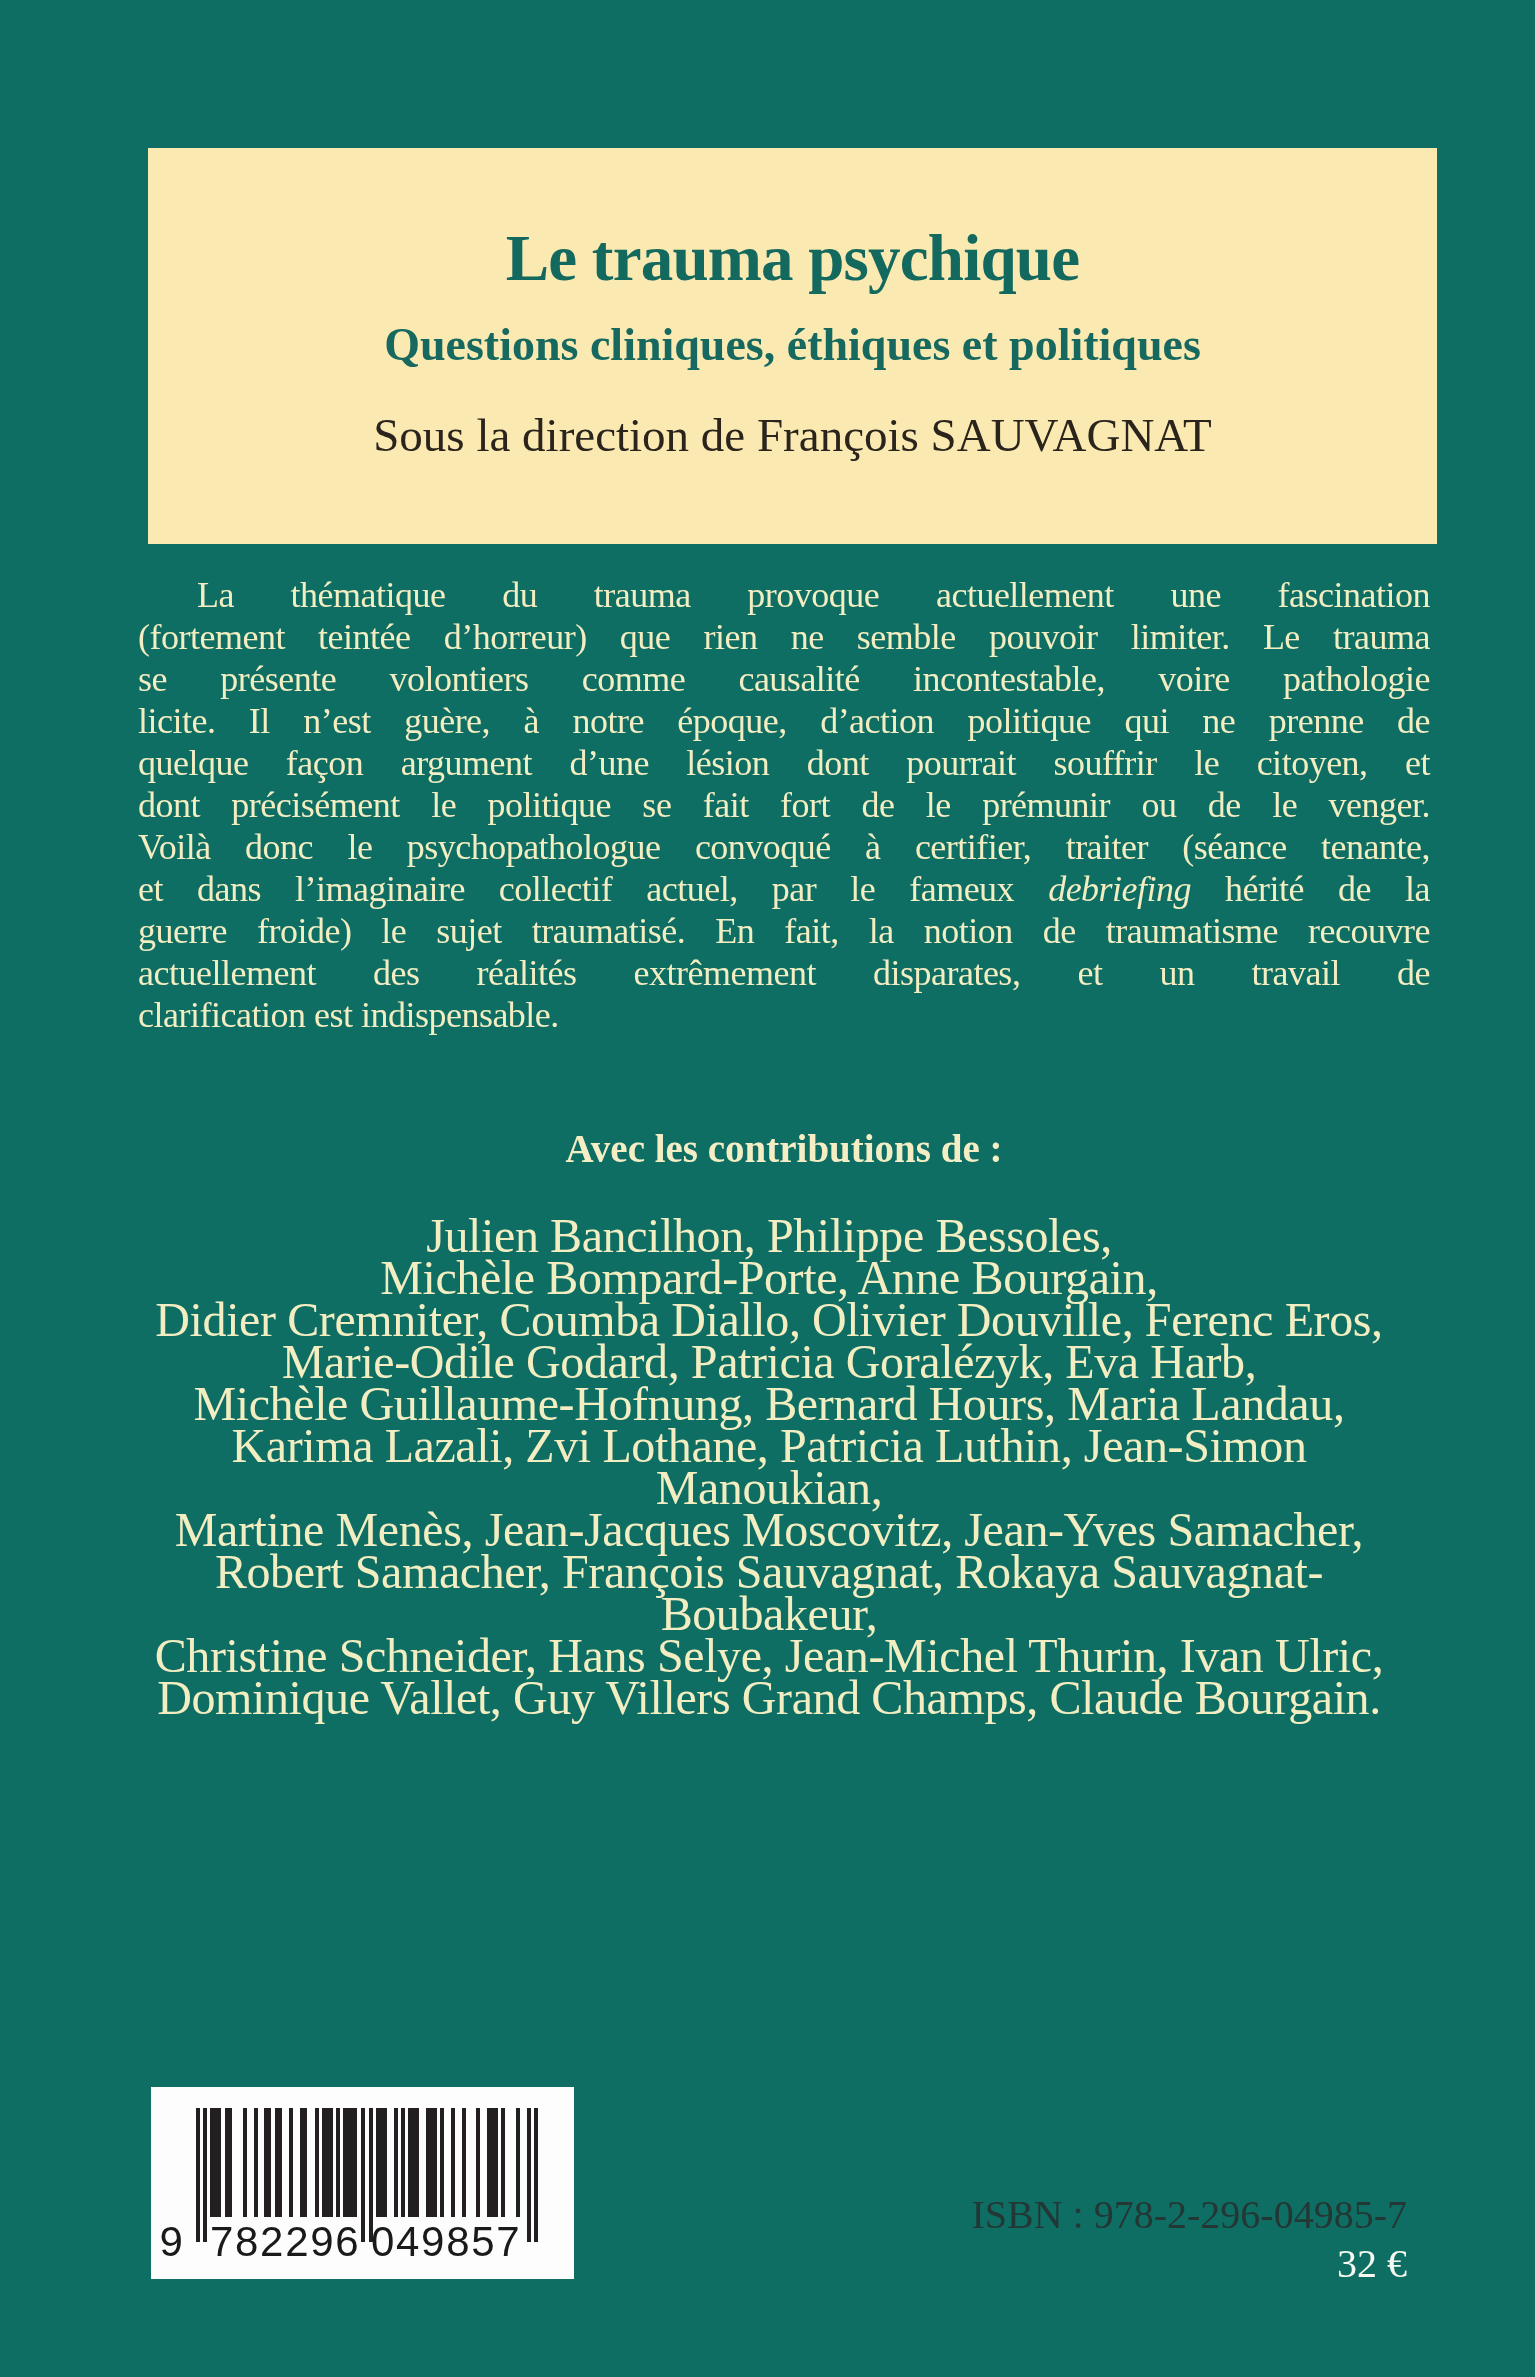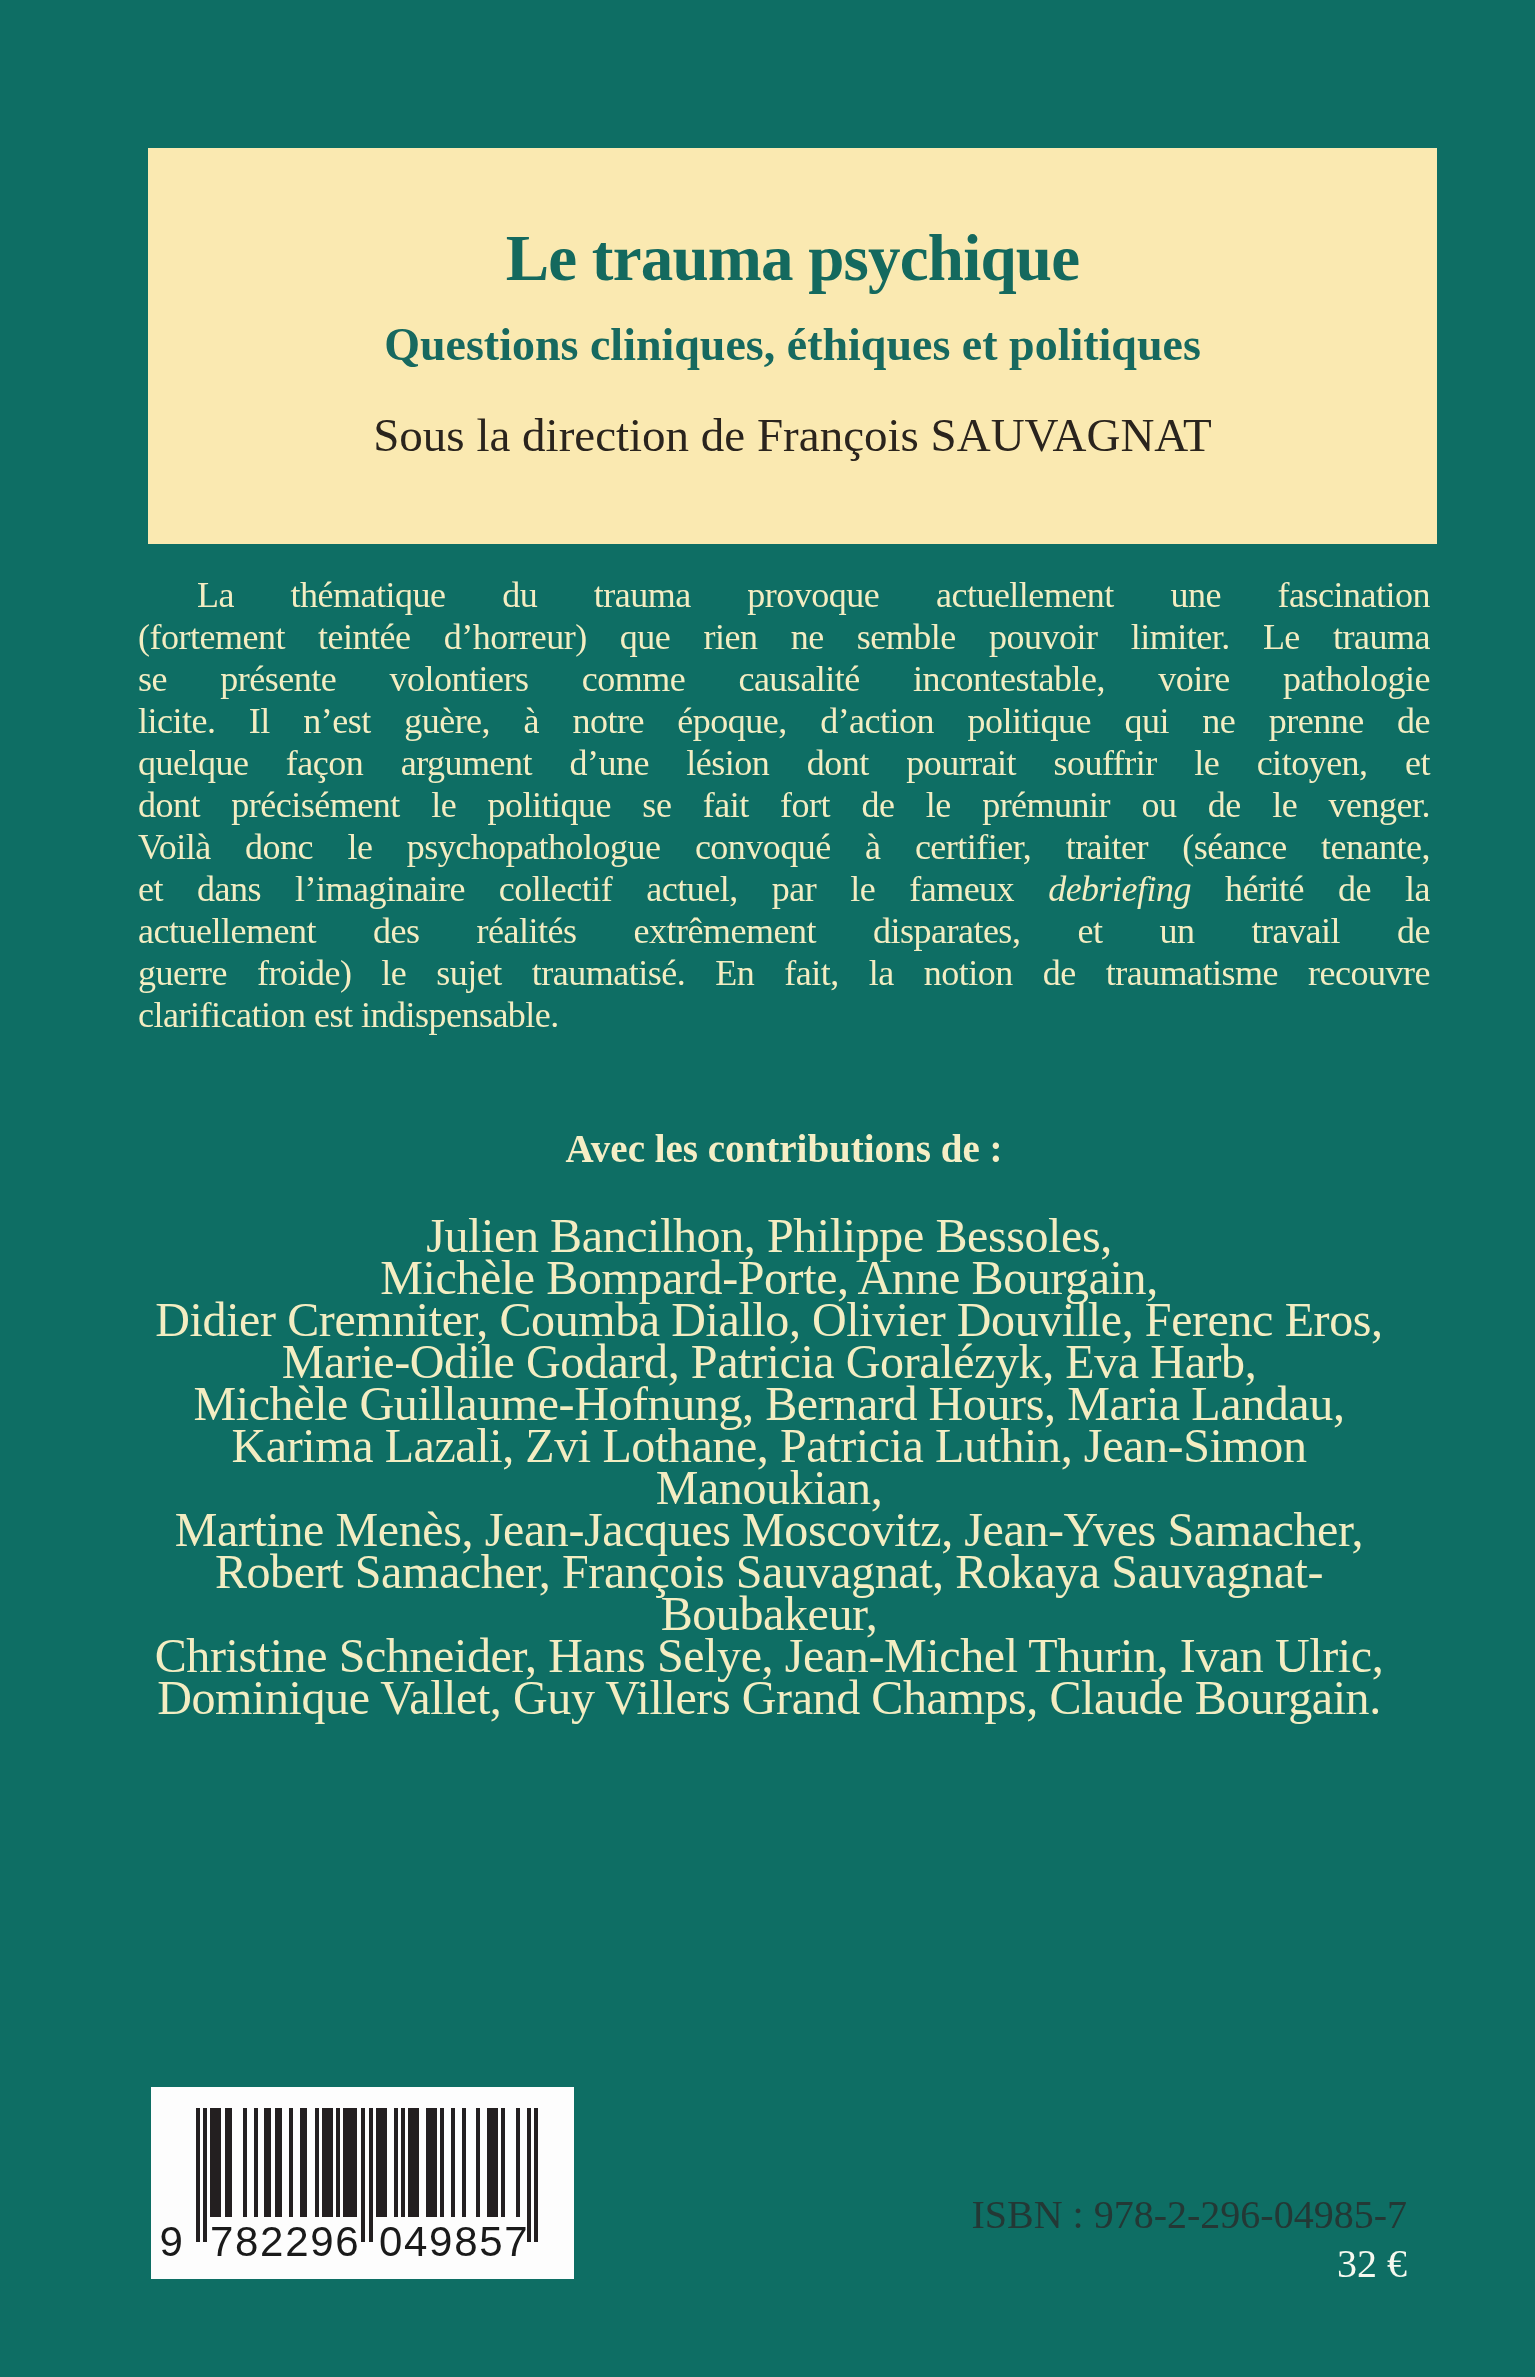--- a/index.html
+++ b/index.html
@@ -36,21 +36,21 @@
   
   .barcode-box{position:absolute;left:151px;top:2087px;width:423px;height:192px;
                background:#fdfdfd;}
   .barcode-bars{position:absolute;left:45px;top:21px;width:341px;height:138px;}
   .barcode-bars .bar{position:absolute;top:0;background:#231f20;}
   .barcode-digits{position:absolute;left:0;top:133px;width:423px;height:47px;
                   font-family:"Liberation Sans","DejaVu Sans",sans-serif;
                   font-size:42px;line-height:44px;color:#1a1a1a;}
   .bd-lead{position:absolute;left:1.7px;width:37px;text-align:center;}
   .bd-g1{position:absolute;left:59px;width:146px;text-align:center;letter-spacing:1.7px;}
-  .bd-g2{position:absolute;left:228px;width:144px;text-align:left;letter-spacing:1.7px;}
+  .bd-g2{position:absolute;left:220px;width:144px;text-align:left;letter-spacing:1.7px;}
 
   
   .isbn{position:absolute;right:128px;top:2191px;font-size:40px;color:#233835;
         text-align:right;}
   .price{position:absolute;right:128px;top:2240px;font-size:40px;color:#f6f9ef;
          text-align:right;}
 </style>
 </head>
 <body>
 
@@ -64,22 +64,22 @@
 
   <div class="summary">
     <div class="line first">La thématique du trauma provoque actuellement une fascination</div>
     <div class="line">(fortement teintée d’horreur) que rien ne semble pouvoir limiter. Le trauma</div>
     <div class="line">se présente volontiers comme causalité incontestable, voire pathologie</div>
     <div class="line">licite. Il n’est guère, à notre époque, d’action politique qui ne prenne de</div>
     <div class="line">quelque façon argument d’une lésion dont pourrait souffrir le citoyen, et</div>
     <div class="line">dont précisément le politique se fait fort de le prémunir ou de le venger.</div>
     <div class="line">Voilà donc le psychopathologue convoqué à certifier, traiter (séance tenante,</div>
     <div class="line"><span>et dans l’imaginaire collectif actuel, par le fameux </span><em>debriefing</em><span> hérité de la</span></div>
+    <div class="line">guerre froide) le sujet traumatisé. En fait, la notion de traumatisme recouvre</div>
     <div class="line">actuellement des réalités extrêmement disparates, et un travail de</div>
-    <div class="line">guerre froide) le sujet traumatisé. En fait, la notion de traumatisme recouvre</div>
     <div class="line last">clarification est indispensable.</div>
   </div>
 
   <div class="contrib-heading">Avec les contributions de :</div>
 
   <div class="contributors">
     <div>Julien Bancilhon, Philippe Bessoles,</div>
     <div>Michèle Bompard-Porte, Anne Bourgain,</div>
     <div>Didier Cremniter, Coumba Diallo, Olivier Douville, Ferenc Eros,</div>
     <div>Marie-Odile Godard, Patricia Goralézyk, Eva Harb,</div>

